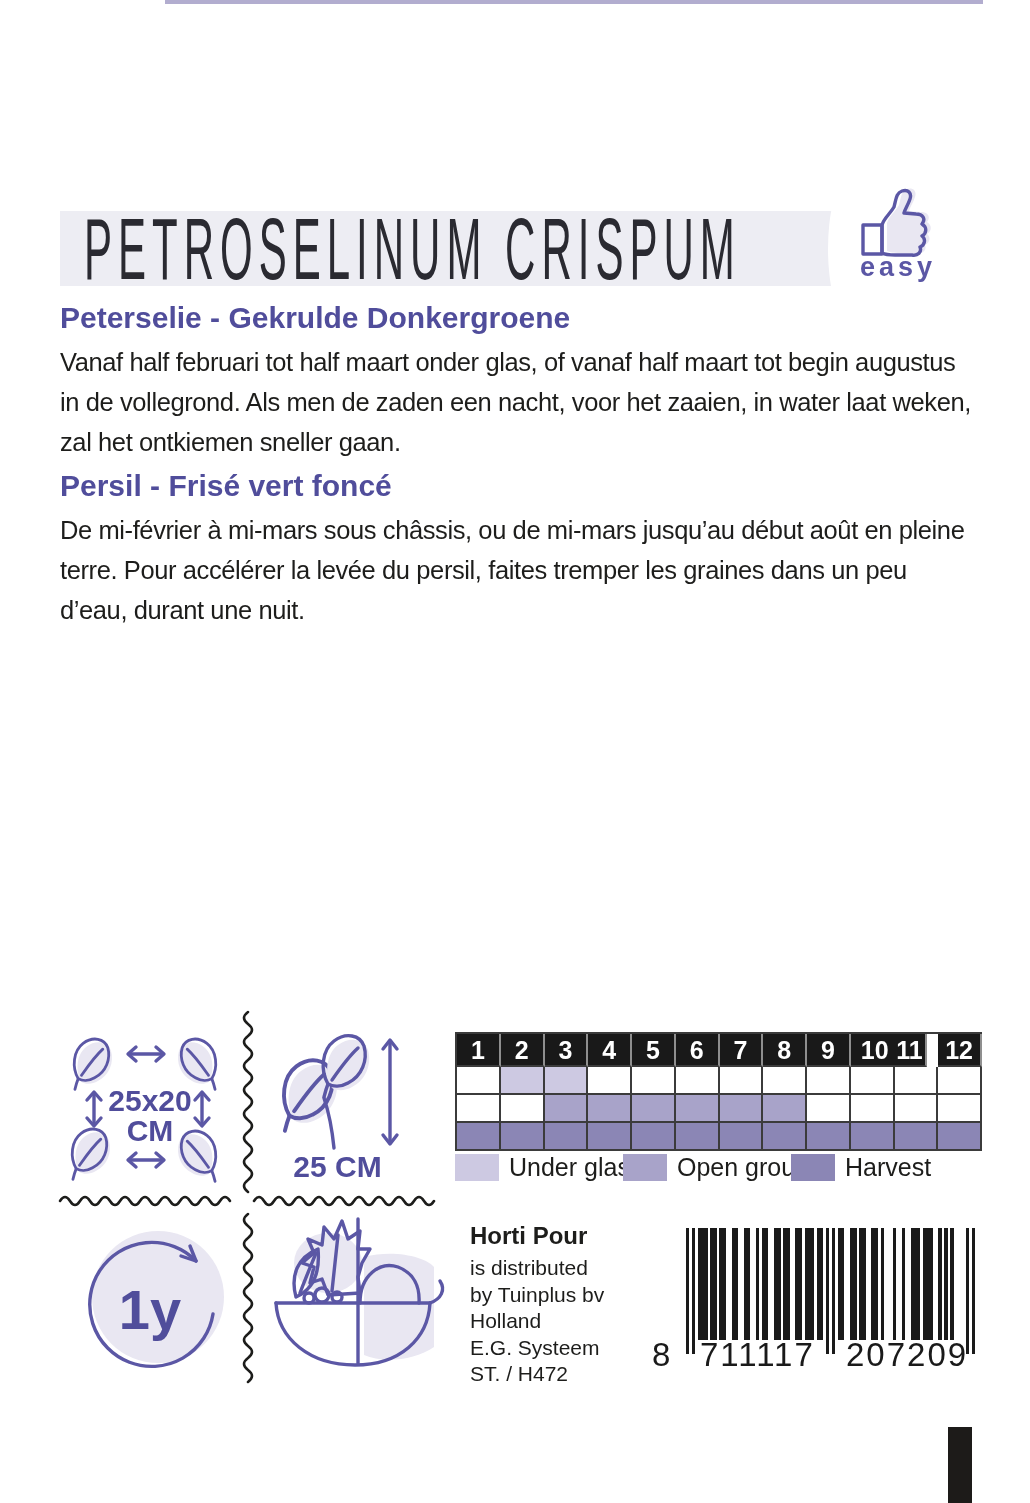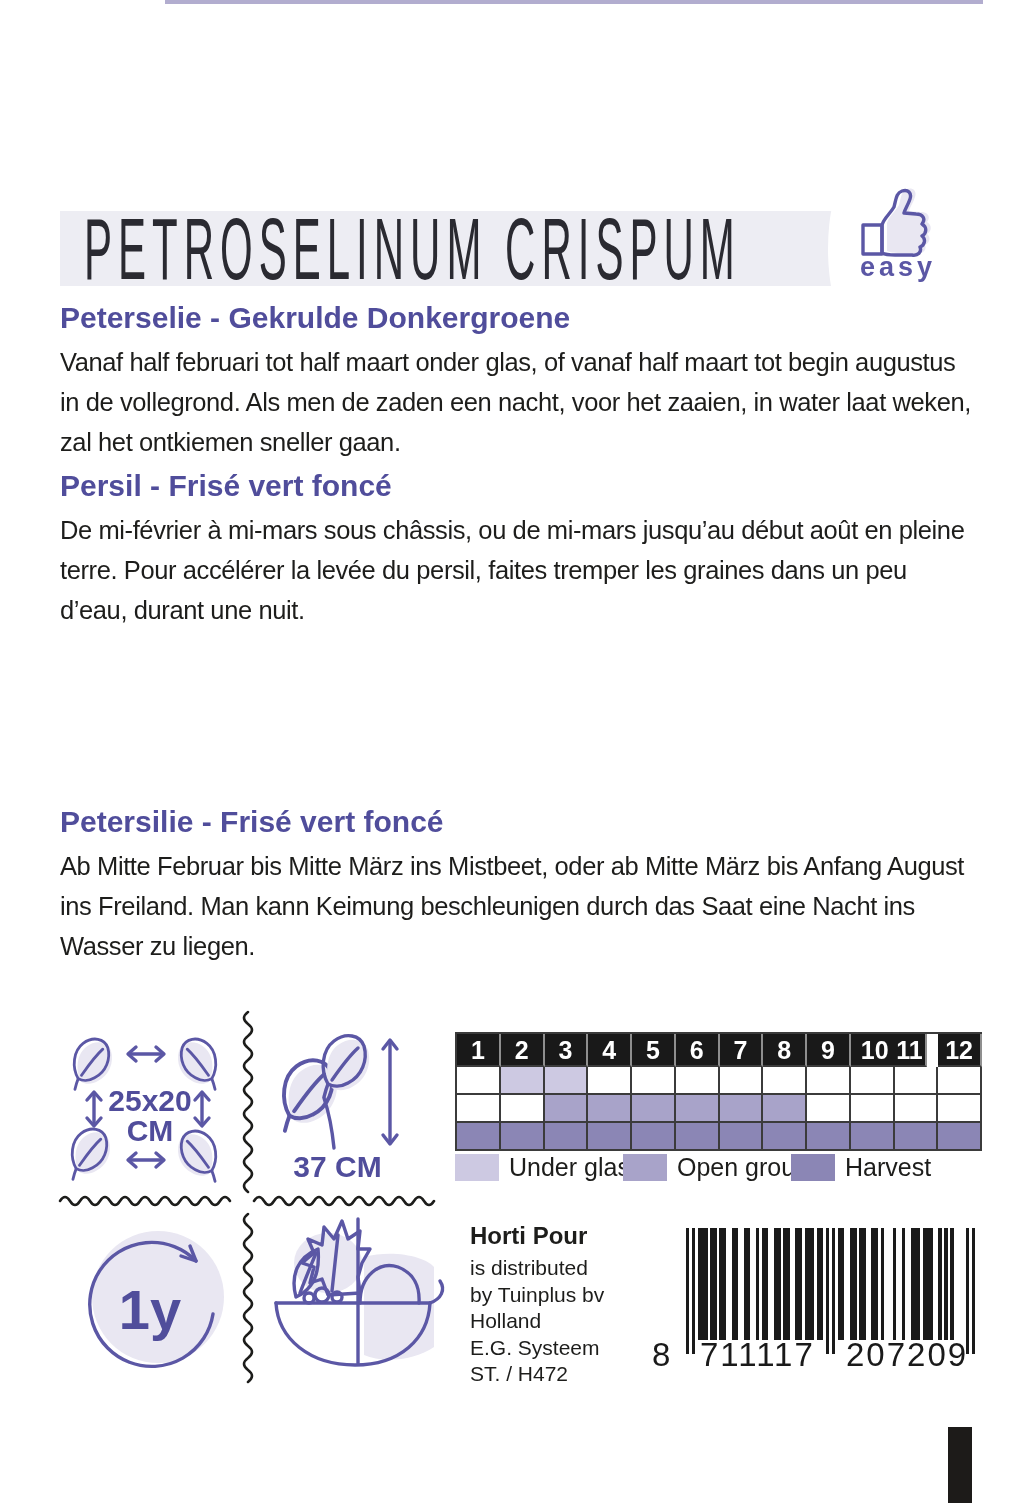--- a/index.html
+++ b/index.html
@@ -73,24 +73,20 @@
   </svg>
   <div class="easy">easy</div>
 
   <div class="section" style="top:300px">
     <h2>Peterselie - Gekrulde Donkergroene</h2>
     <p>Vanaf half februari tot half maart onder glas, of vanaf half maart tot begin augustus in de vollegrond. Als men de zaden een nacht, voor het zaaien, in water laat weken, zal het ontkiemen sneller gaan.</p>
   </div>
   <div class="section" style="top:468px">
     <h2>Persil - Frisé vert foncé</h2>
     <p>De mi-février à mi-mars sous châssis, ou de mi-mars jusqu’au début août en pleine terre. Pour accélérer la levée du persil, faites tremper les graines dans un peu d’eau, durant une nuit.</p>
-  </div>
-  <div class="section" style="top:804px">
-    <h2>Petersilie - Frisé vert foncé</h2>
-    <p>Ab Mitte Februar bis Mitte März ins Mistbeet, oder ab Mitte März bis Anfang August ins Freiland. Man kann Keimung beschleunigen durch das Saat eine Nacht ins Wasser zu liegen.</p>
   </div>
 
   <svg class="icon-svg" style="left:62px;top:1028px" width="176" height="166" viewBox="0 0 176 166">
     <defs>
       <g id="leaf">
         <path d="M10,52 C2,38 4,18 16,9 C28,0 42,3 46,14 C50,28 44,44 30,51 C23,55 15,55 10,52 Z" transform="translate(4,4)" fill="#e9e7f2" stroke="none"></path>
         <path class="ln" d="M10,52 C2,38 4,18 16,9 C28,0 42,3 46,14 C50,28 44,44 30,51 C23,55 15,55 10,52 Z" fill="#ffffff"></path>
         <path class="ln" d="M10,52 C8,57 7,61 6,65"></path>
         <path class="ln" d="M14,48 C21,38 30,25 40,16"></path>
       </g>
@@ -130,21 +126,21 @@
   <svg class="icon-svg" style="left:268px;top:1030px" width="140" height="126" viewBox="0 0 140 126">
     <use href="#leaf" transform="translate(10,26) scale(1.15)"></use>
     <use href="#leaf" transform="translate(50,2) scale(1.0)"></use>
     <path class="ln" d="M66,118 C64,98 60,80 56,68"></path>
     <g>
       <path class="ln" d="M122,12 L122,112"></path>
       <path class="ln" d="M115,19 L122,10 L129,19"></path>
       <path class="ln" d="M115,105 L122,114 L129,105"></path>
     </g>
   </svg>
-  <div class="icon-label" style="left:285px;top:1152px;width:105px">37 CM</div>
+  <div class="icon-label" style="left:285px;top:1152px;width:105px">25 CM</div>
 
   <div id="calendar">
       <div class="cal-head" style="left: 0px; width: 43.75px;">1</div>
       <div class="cal-head" style="left: 43.75px; width: 43.75px;">2</div>
       <div class="cal-head" style="left: 87.5px; width: 43.75px;">3</div>
       <div class="cal-head" style="left: 131.25px; width: 43.75px;">4</div>
       <div class="cal-head" style="left: 175px; width: 43.75px;">5</div>
       <div class="cal-head" style="left: 218.75px; width: 43.75px;">6</div>
       <div class="cal-head" style="left: 262.5px; width: 43.75px;">7</div>
       <div class="cal-head" style="left: 306.25px; width: 43.75px;">8</div>

